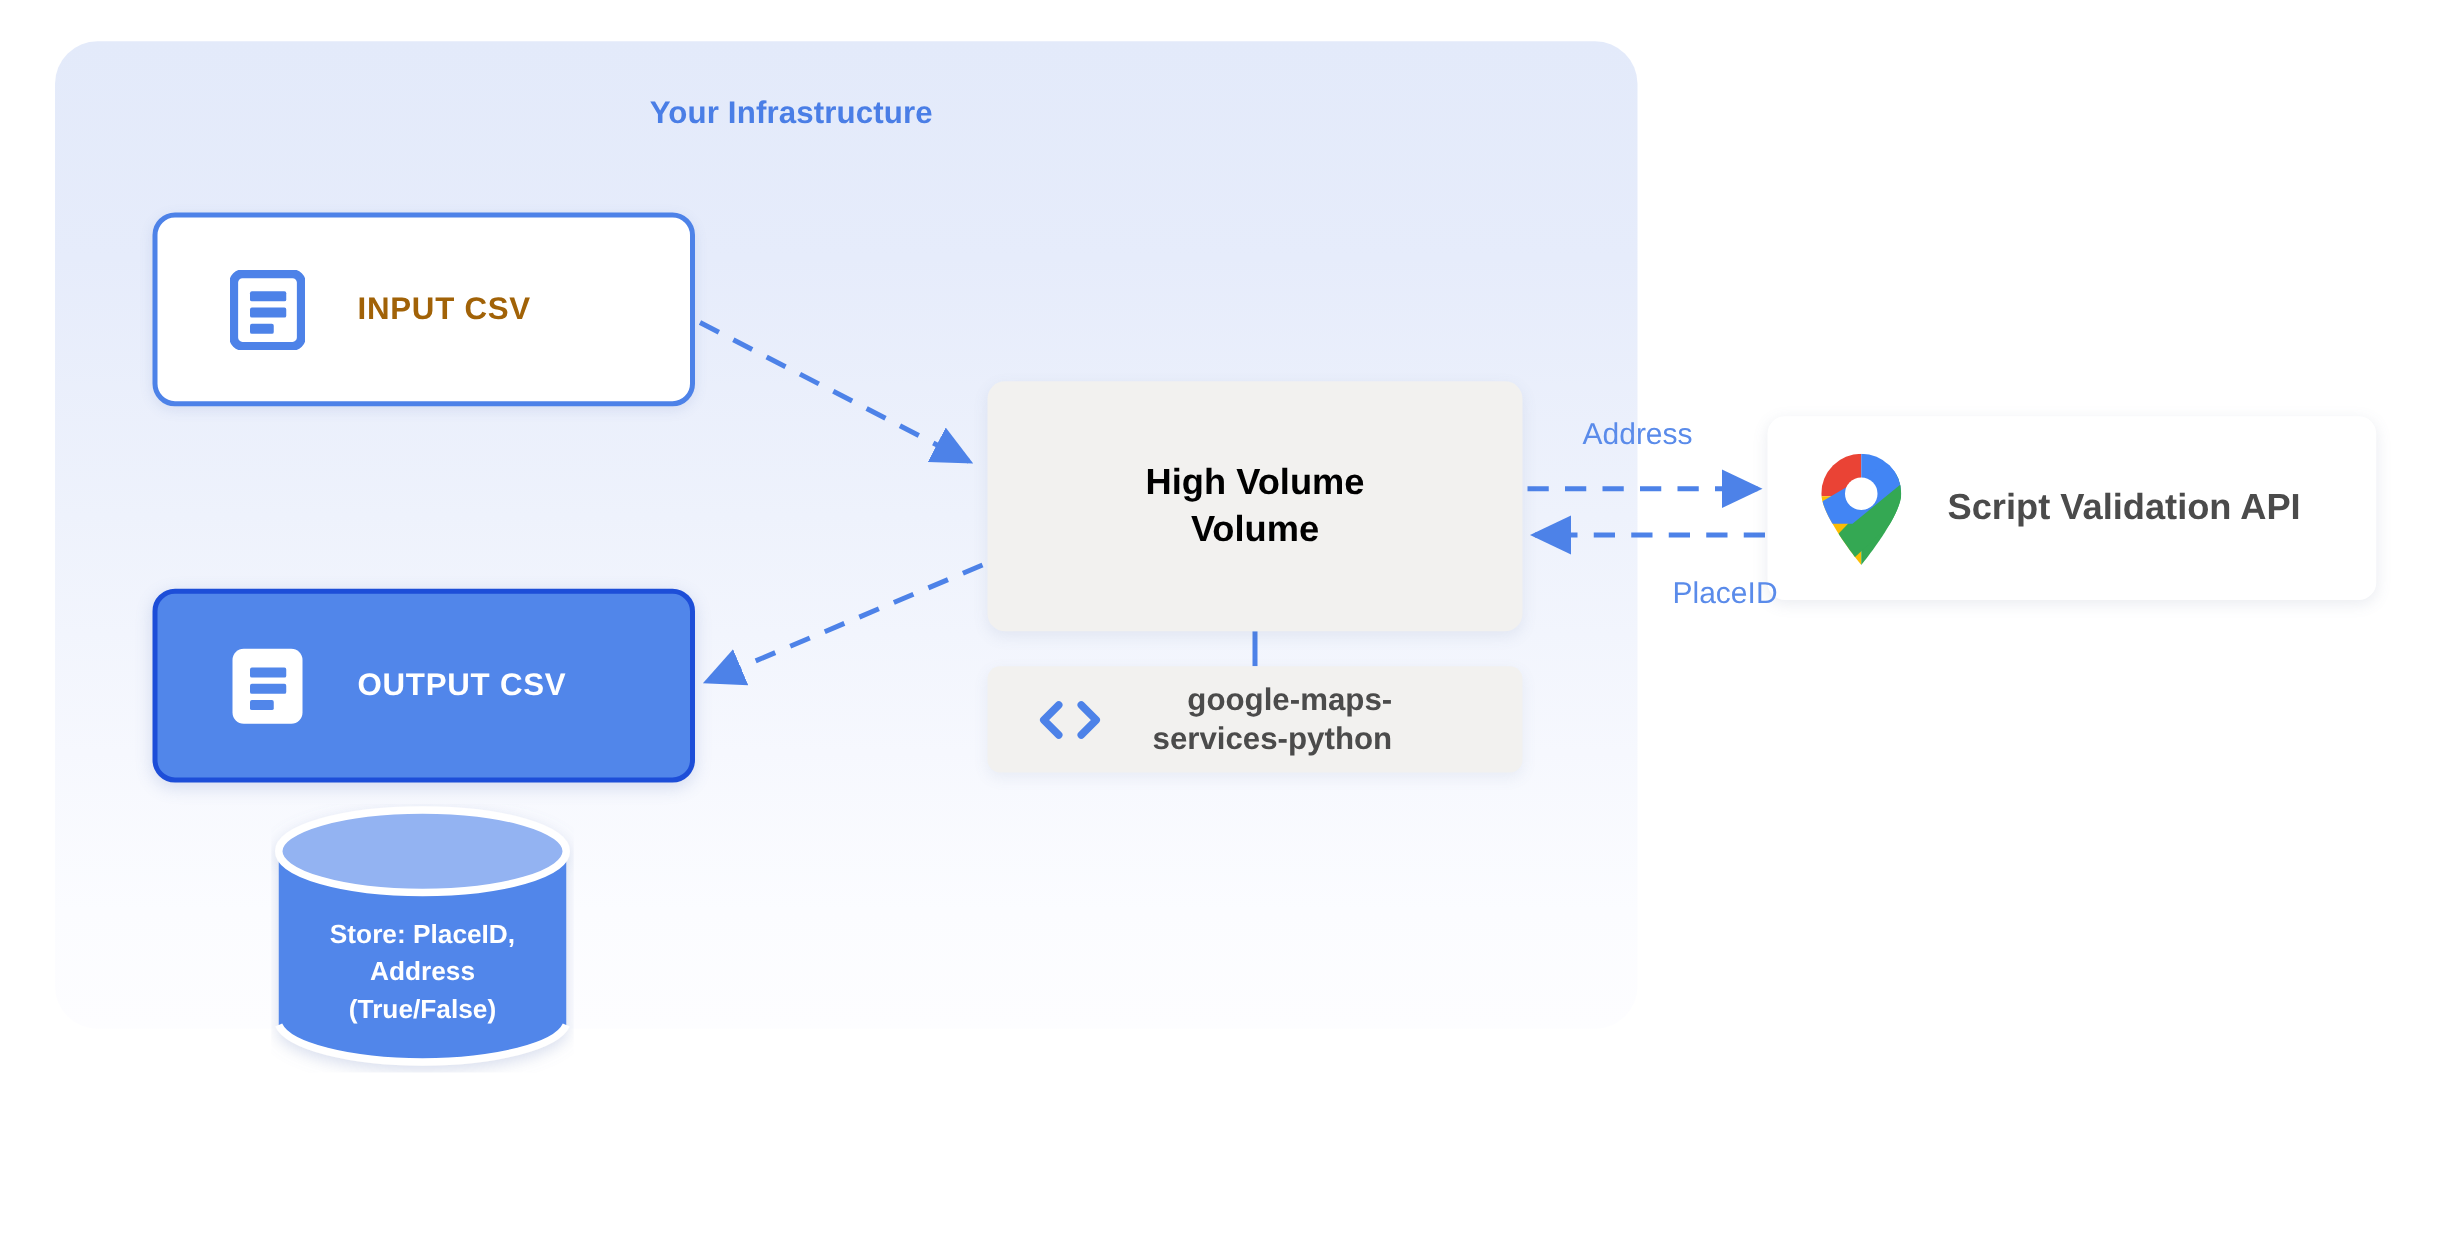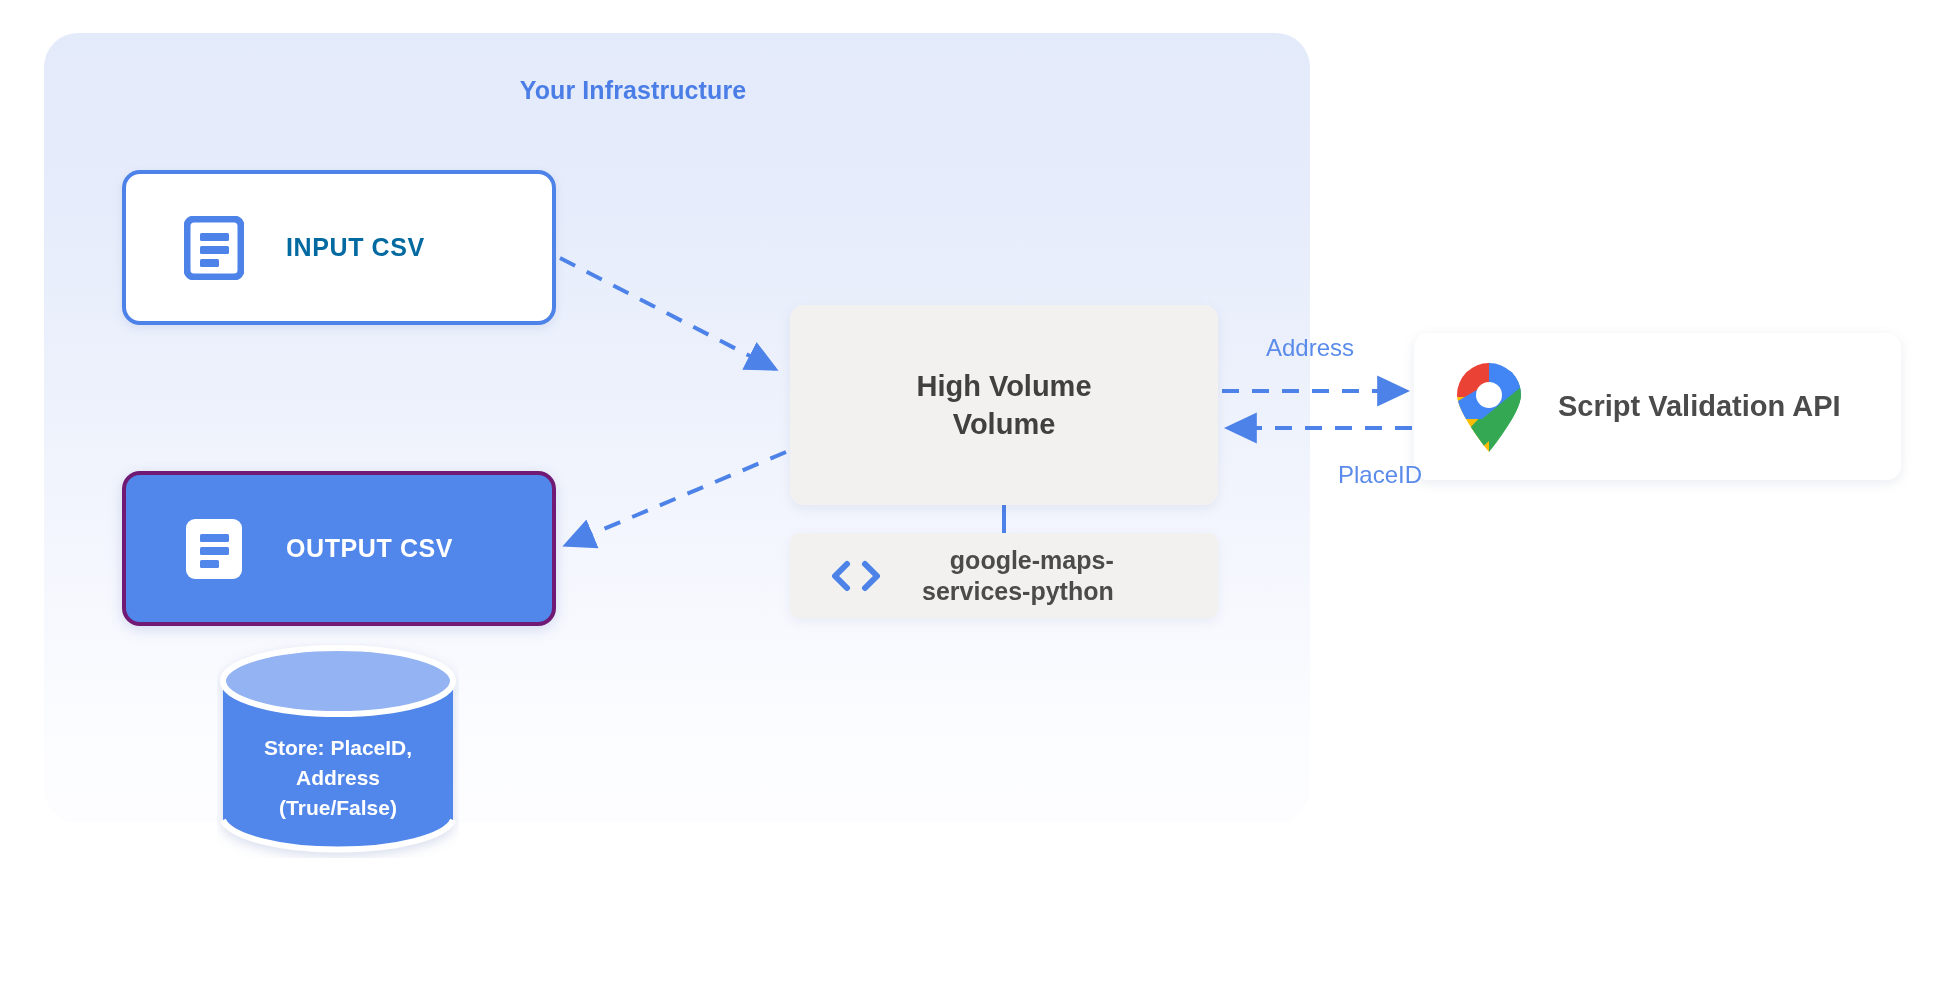--- a/index.html
+++ b/index.html
@@ -68,35 +68,35 @@
     height: 155px;
     background: #ffffff;
     border: 4px solid #4d82e8;
     border-radius: 18px;
     display: flex;
     align-items: center;
     padding-left: 58px;
     box-shadow: 0 3px 10px rgba(80,110,180,.13);
   }
   #input-csv .label {
-    color: #0369a1;
+    color: #a16207;
     font-size: 25px;
     font-weight: 700;
     letter-spacing: .6px;
     margin-left: 42px;
   }
 
   
   #output-csv {
     left: 122px;
     top: 471px;
     width: 434px;
     height: 155px;
     background: #5186ea;
-    border: 4px solid #701a75;
+    border: 4px solid #1d4ed8;
     border-radius: 18px;
     display: flex;
     align-items: center;
     padding-left: 58px;
     box-shadow: 0 4px 14px rgba(80,110,180,.20);
   }
   #output-csv .label {
     color: #ffffff;
     font-size: 25px;
     font-weight: 700;
@@ -115,21 +115,21 @@
     height: 200px;
     background: #f2f1ef;
     border-radius: 14px;
     display: flex;
     flex-direction: column;
     align-items: center;
     justify-content: center;
     box-shadow: 0 4px 12px rgba(90,110,150,.10);
   }
   #script-card .line {
-    color: #404040;
+    color: #000000;
     font-size: 29px;
     font-weight: 700;
     line-height: 1.32;
     text-align: center;
     white-space: nowrap;
   }
 
   
   #library-card {
     left: 790px;

